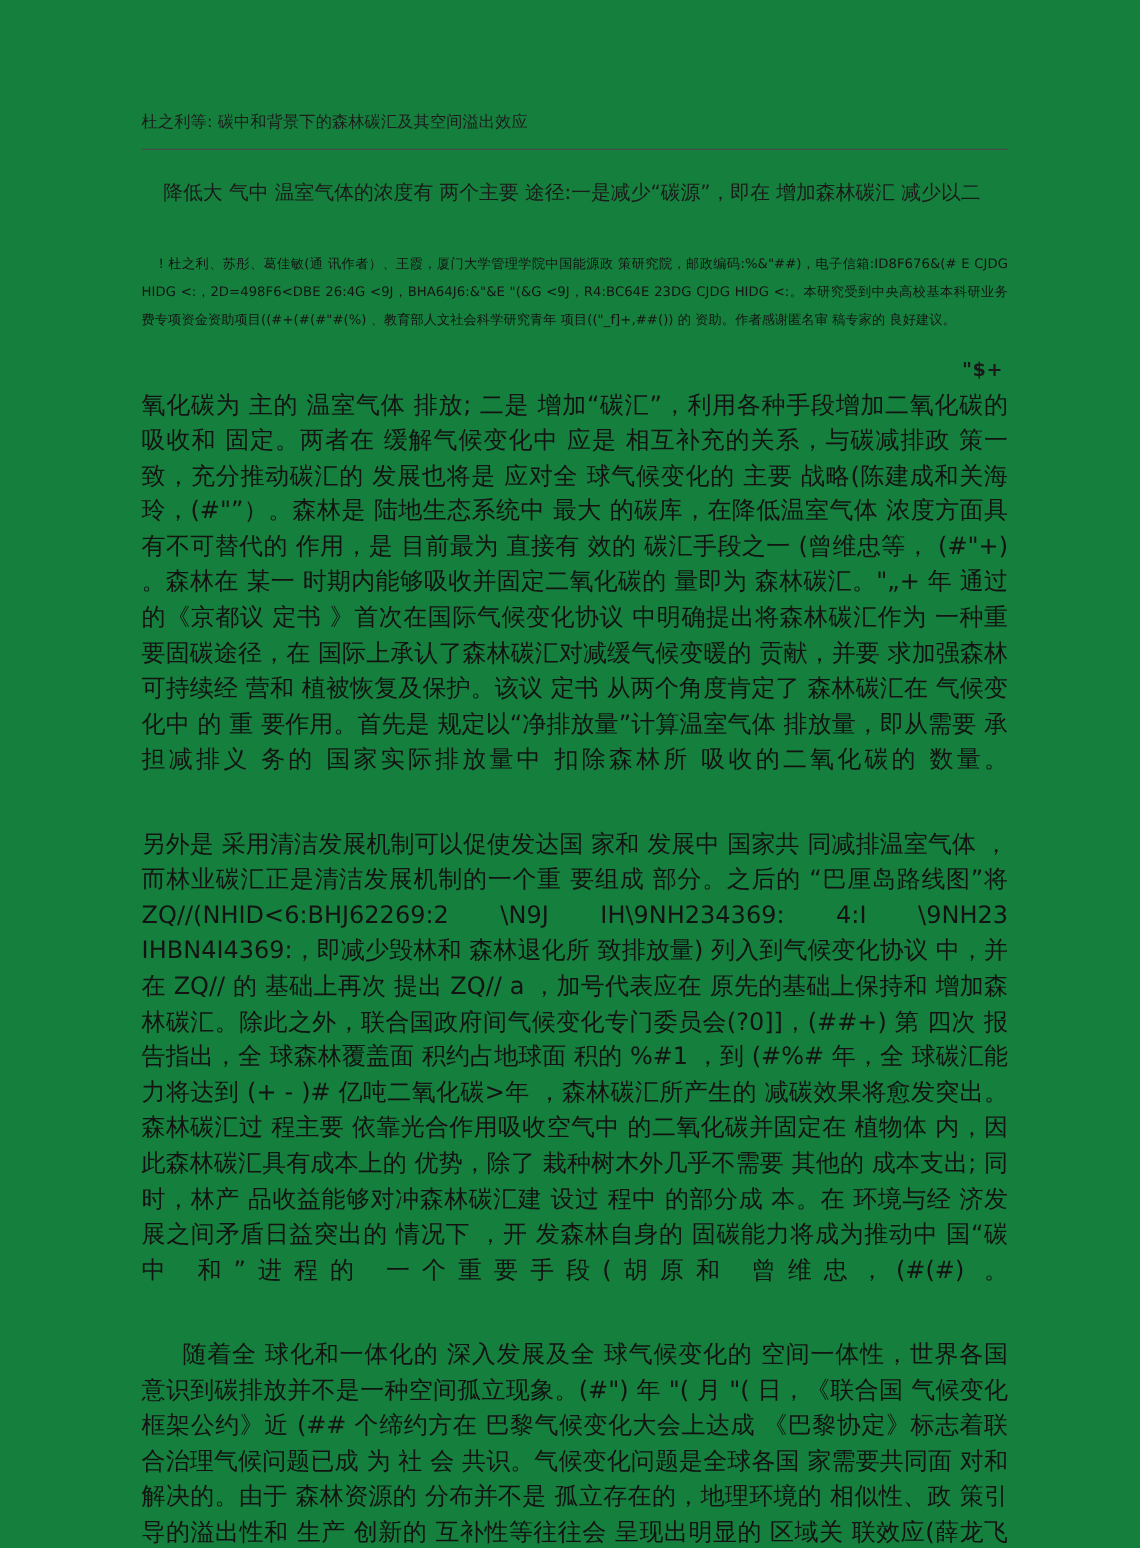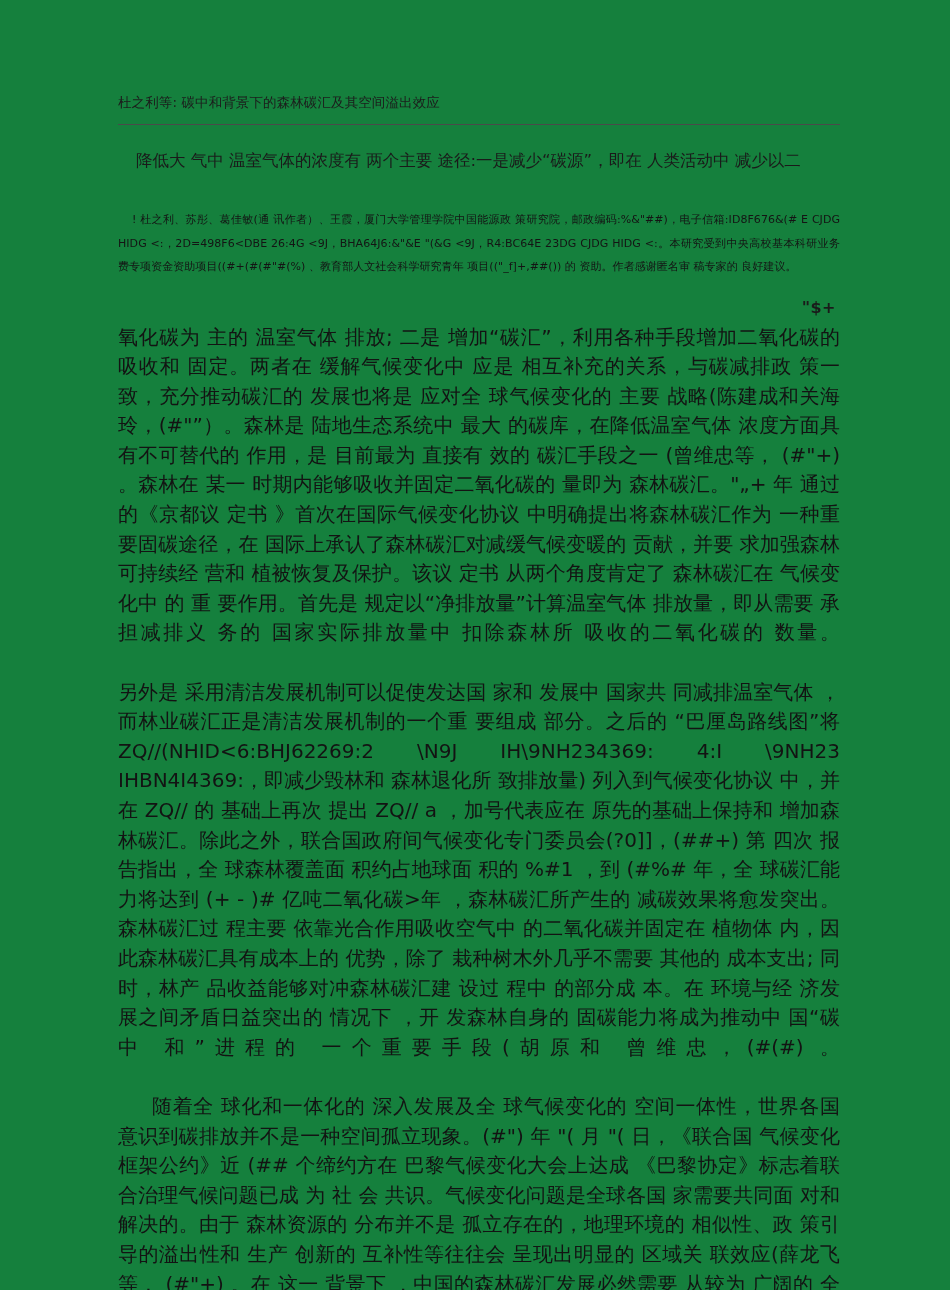--- a/index.html
+++ b/index.html
@@ -90,41 +90,41 @@
   }
   .body-block p {
     margin: 0;
     font-size: 20px;
     line-height: 29.6px;
     text-align: justify;
     text-justify: inter-character;
     color: #131313;
   }
   .body-block p.indented { text-indent: 34px; }
-  .body-block p + p { margin-top: 0px; }
+  .body-block p + p { margin-top: 11px; }
 
   
   .body-block p:after {
     content: "";
     display: inline-block;
     width: 100%;
   }
 </style>
 </head>
 <body>
 
 <div class="page">
   <div class="content">
 
     <div class="runhead">杜之利等: 碳中和背景下的森林碳汇及其空间溢出效应</div>
 
     <div class="runhead-rule"></div>
 
     <div class="lead">
-      <span class="indent"></span><span class="ul">降低大 气中 温室</span><span>气体的浓度有 两个主要 途径:一是减少“碳源”，即在 人类活动中 减少以二</span>
+      <span class="indent"></span><span class="ul">降低大 气中 温室</span><span>气体的浓度有 两个主要 途径:一是减少“碳源”，即在 增加森林碳汇 减少以二</span>
     </div>
 
     <div class="footnote">
       <p><span class="fn-indent"></span><span>! 杜之利、苏彤、葛佳敏(通 讯作者）、王霞，厦门大学管理学院中国能源政 策研究院，邮政编码:%&amp;"##)，电子信箱:ID8F676&amp;(# E CJDG HIDG &lt;:，2D=498F6&lt;DBE 26:4G &lt;9J，BHA64J6:&amp;"&amp;E "(&amp;G &lt;9J，R4:BC64E 23DG CJDG HIDG &lt;:。本研究受到中央高校基本科研业务费专项资金资助项目((#+(#(#"#(%) 、教育部人文社会科学研究青年 项目(("_f]+,##()) 的 资助。作者感谢匿名审 稿专家的 良好建议。</span></p>
     </div>
 
     <div class="right-marker">"$+</div>
 
     <div class="body-block">
       <p>氧化碳为 主的 温室气体 排放; 二是 增加“碳汇”，利用各种手段增加二氧化碳的 吸收和 固定。两者在 缓解气候变化中 应是 相互补充的关系，与碳减排政 策一 致，充分推动碳汇的 发展也将是 应对全 球气候变化的 主要 战略(陈建成和关海玲，(#"”）。森林是 陆地生态系统中 最大 的碳库，在降低温室气体 浓度方面具有不可替代的 作用，是 目前最为 直接有 效的 碳汇手段之一 (曾维忠等， (#"+) 。森林在 某一 时期内能够吸收并固定二氧化碳的 量即为 森林碳汇。"„+ 年 通过 的《京都议 定书 》首次在国际气候变化协议 中明确提出将森林碳汇作为 一种重要固碳途径，在 国际上承认了森林碳汇对减缓气候变暖的 贡献，并要 求加强森林可持续经 营和 植被恢复及保护。该议 定书 从两个角度肯定了 森林碳汇在 气候变化中 的 重 要作用。首先是 规定以“净排放量”计算温室气体 排放量，即从需要 承担减排义 务的 国家实际排放量中 扣除森林所 吸收的二氧化碳的 数量。</p>

